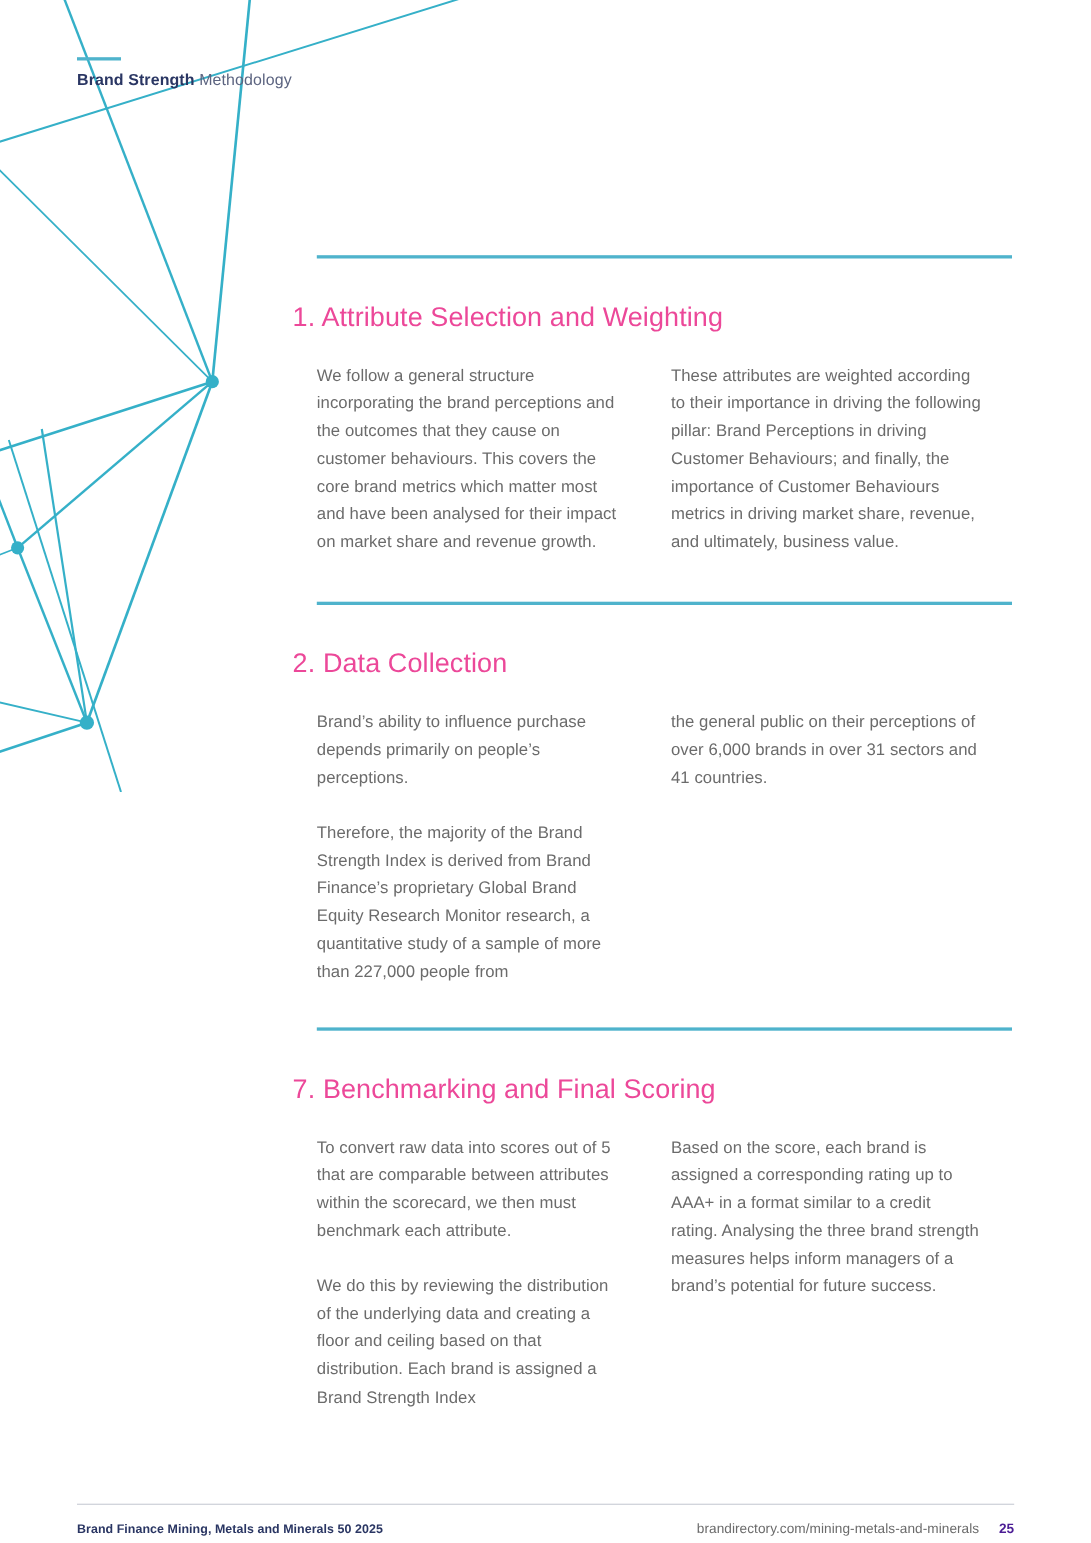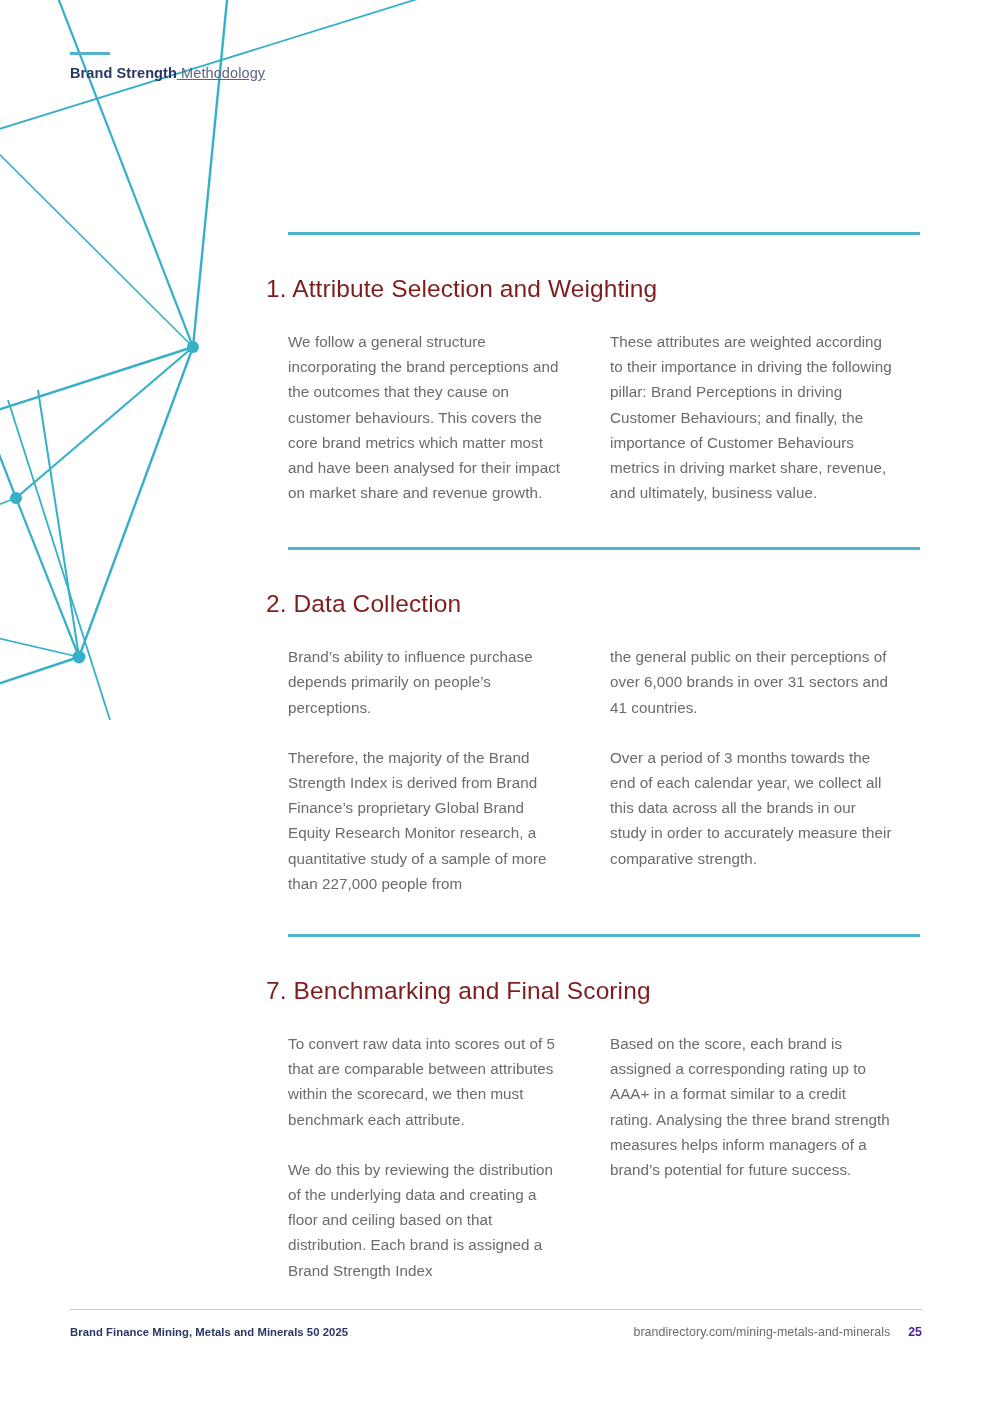--- a/index.html
+++ b/index.html
@@ -57,21 +57,20 @@
   }
 
   .header-title .strong {
     font-weight: bold;
     color: #2A3663;
   }
 
   .header-title .light {
     font-weight: normal;
     color: #5C6480;
-    text-decoration: underline;
   }
 
   
   .content {
     position: absolute;
     left: 288px;
     top: 232px;
     width: 632px;
   }
 
@@ -79,21 +78,21 @@
     position: relative;
   }
 
   .section-rule {
     width: 632px;
     height: 2.5px;
     background: #4FB3CC;
   }
 
   .section-heading {
-    color: #7f1d1d;
+    color: #ec4899;
     font-size: 24.5px;
     font-weight: normal;
     letter-spacing: 0.1px;
     margin-left: -22px;
     margin-top: 39px;
     margin-bottom: 26px;
     line-height: 1.2;
   }
 
   .section-cols {
@@ -117,21 +116,21 @@
     margin-top: 25px;
   }
 
   .sec-gap-1 { margin-top: 42px; }
   .sec-gap-2 { margin-top: 38px; }
 
   
   .footer {
     position: absolute;
     left: 70px;
-    top: 1309px;
+    top: 1367px;
     width: 852px;
   }
 
   .footer-rule {
     width: 852px;
     height: 1px;
     background: #C8CBD4;
   }
 
   .footer-row {
@@ -229,21 +228,20 @@
     <div class="section sec-gap-1">
       <div class="section-rule"></div>
       <h2 class="section-heading">2. Data Collection</h2>
       <div class="section-cols">
         <div class="col">
           <p>Brand’s ability to influence purchase depends primarily on people’s perceptions.</p>
           <p>Therefore, the majority of the Brand Strength Index is derived from Brand Finance’s proprietary Global Brand Equity Research Monitor research, a quantitative study of a sample of more than 227,000 people from</p>
         </div>
         <div class="col">
           <p>the general public on their perceptions of over 6,000 brands in over 31 sectors and 41 countries.</p>
-          <p>Over a period of 3 months towards the end of each calendar year, we collect all this data across all the brands in our study in order to accurately measure their comparative strength.</p>
         </div>
       </div>
     </div>
 
     <div class="section sec-gap-2">
       <div class="section-rule"></div>
       <h2 class="section-heading">7. Benchmarking and Final Scoring</h2>
       <div class="section-cols">
         <div class="col">
           <p>To convert raw data into scores out of 5 that are comparable between attributes within the scorecard, we then must benchmark each attribute.</p>

